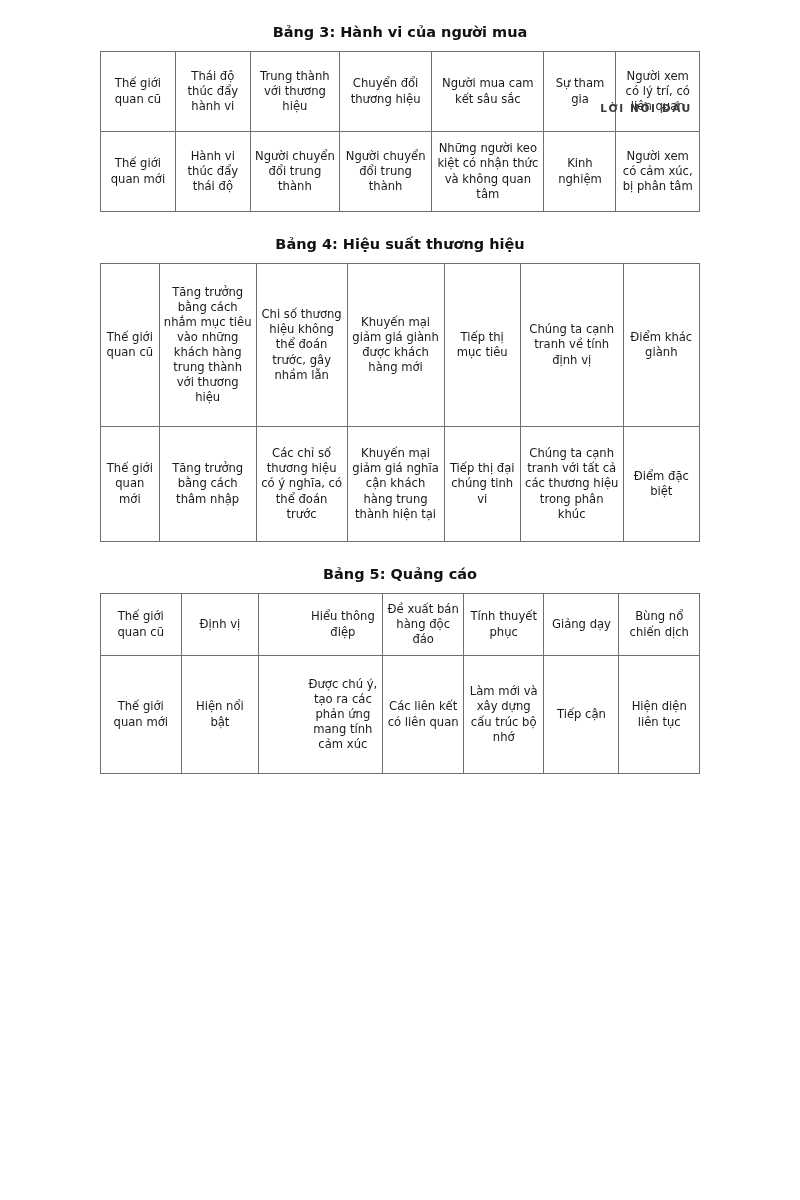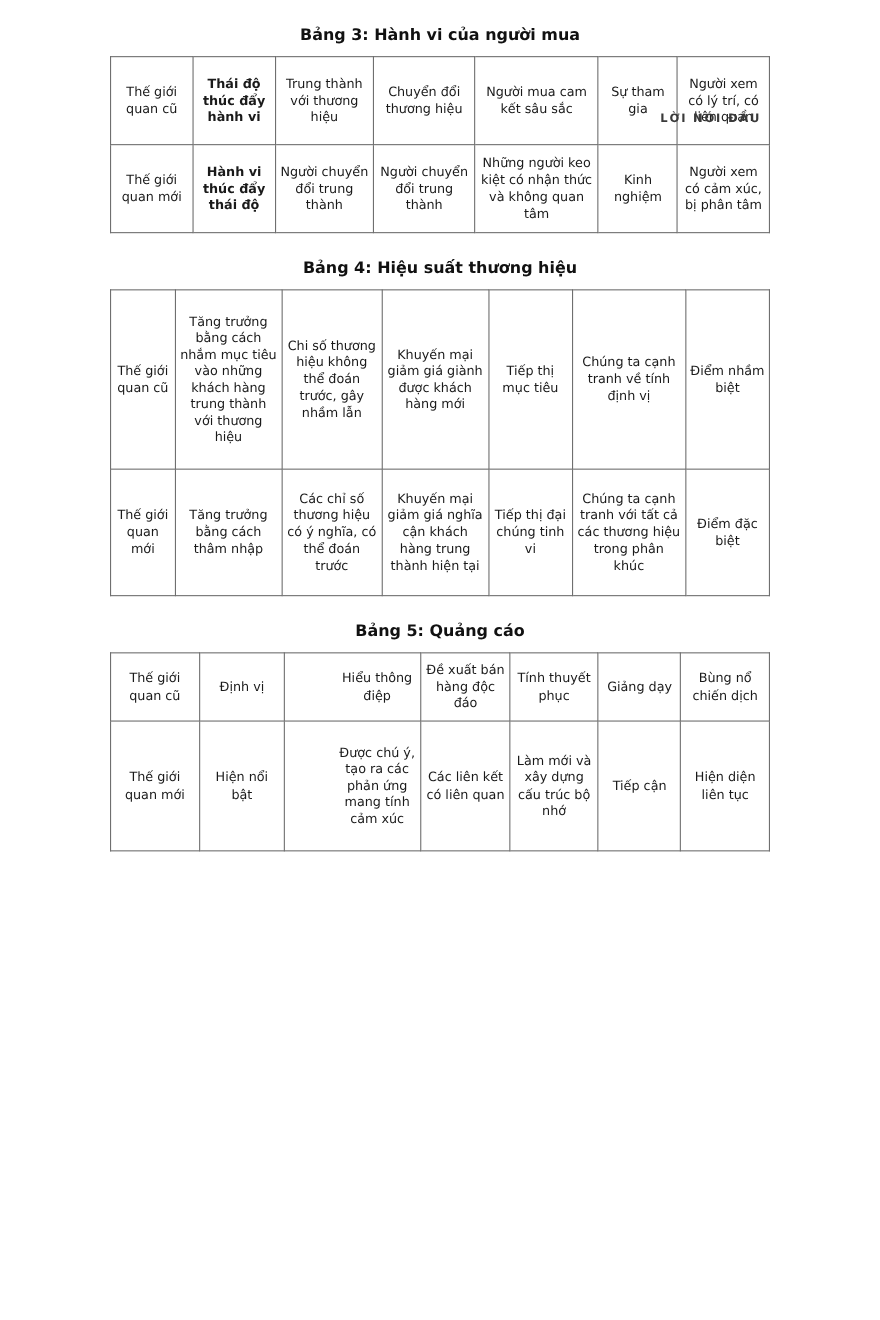--- a/index.html
+++ b/index.html
@@ -61,21 +61,21 @@
   table.grid td {
     border: 1px solid #6f6f6f;
     text-align: center;
     vertical-align: middle;
     padding: 7px 4px;
     line-height: 1.3;
     word-wrap: break-word;
   }
   
   .t3 td:nth-child(1) { width: 11.5%; }
-  .t3 td:nth-child(2) { width: 11.5%; font-weight: bold; }
+  .t3 td:nth-child(2) { width: 11.5%; }
   .t3 td:nth-child(3) { width: 14%; }
   .t3 td:nth-child(4) { width: 14.5%; }
   .t3 td:nth-child(5) { width: 18%; }
   .t3 td:nth-child(6) { width: 11%; }
   .t3 td:nth-child(7) { width: 13%; }
   .t3 tr { height: 80px; }
 
   
   .t4 td:nth-child(1) { width: 8.5%; }
   .t4 td:nth-child(2) { width: 15%; }
@@ -141,21 +141,21 @@
   <div class="table-title">Bảng  4: Hiệu suất thương hiệu</div>
   <table class="grid t4">
     <tbody>
       <tr>
         <td>Thế giới quan cũ</td>
         <td>Tăng trưởng bằng cách nhắm mục tiêu vào những khách hàng trung thành với thương hiệu</td>
         <td>Chi số thương hiệu không thể đoán trước, gây nhầm lẫn</td>
         <td>Khuyến mại giảm giá giành được khách hàng mới</td>
         <td>Tiếp thị mục tiêu</td>
         <td>Chúng ta cạnh tranh về tính định vị</td>
-        <td>Điểm nhầm biệt</td>
+        <td>Điểm khác giành</td>
       </tr>
       <tr>
         <td>Thế giới quan mới</td>
         <td>Tăng trưởng bằng cách thâm nhập</td>
         <td>Các chỉ số thương hiệu có ý nghĩa, có thể đoán trước</td>
         <td>Khuyến mại giảm giá nghĩa cận khách hàng trung thành hiện tại</td>
         <td>Tiếp thị đại chúng tinh vi</td>
         <td>Chúng ta cạnh tranh với tất cả các thương hiệu trong phân khúc</td>
         <td>Điểm đặc biệt</td>
       </tr>

